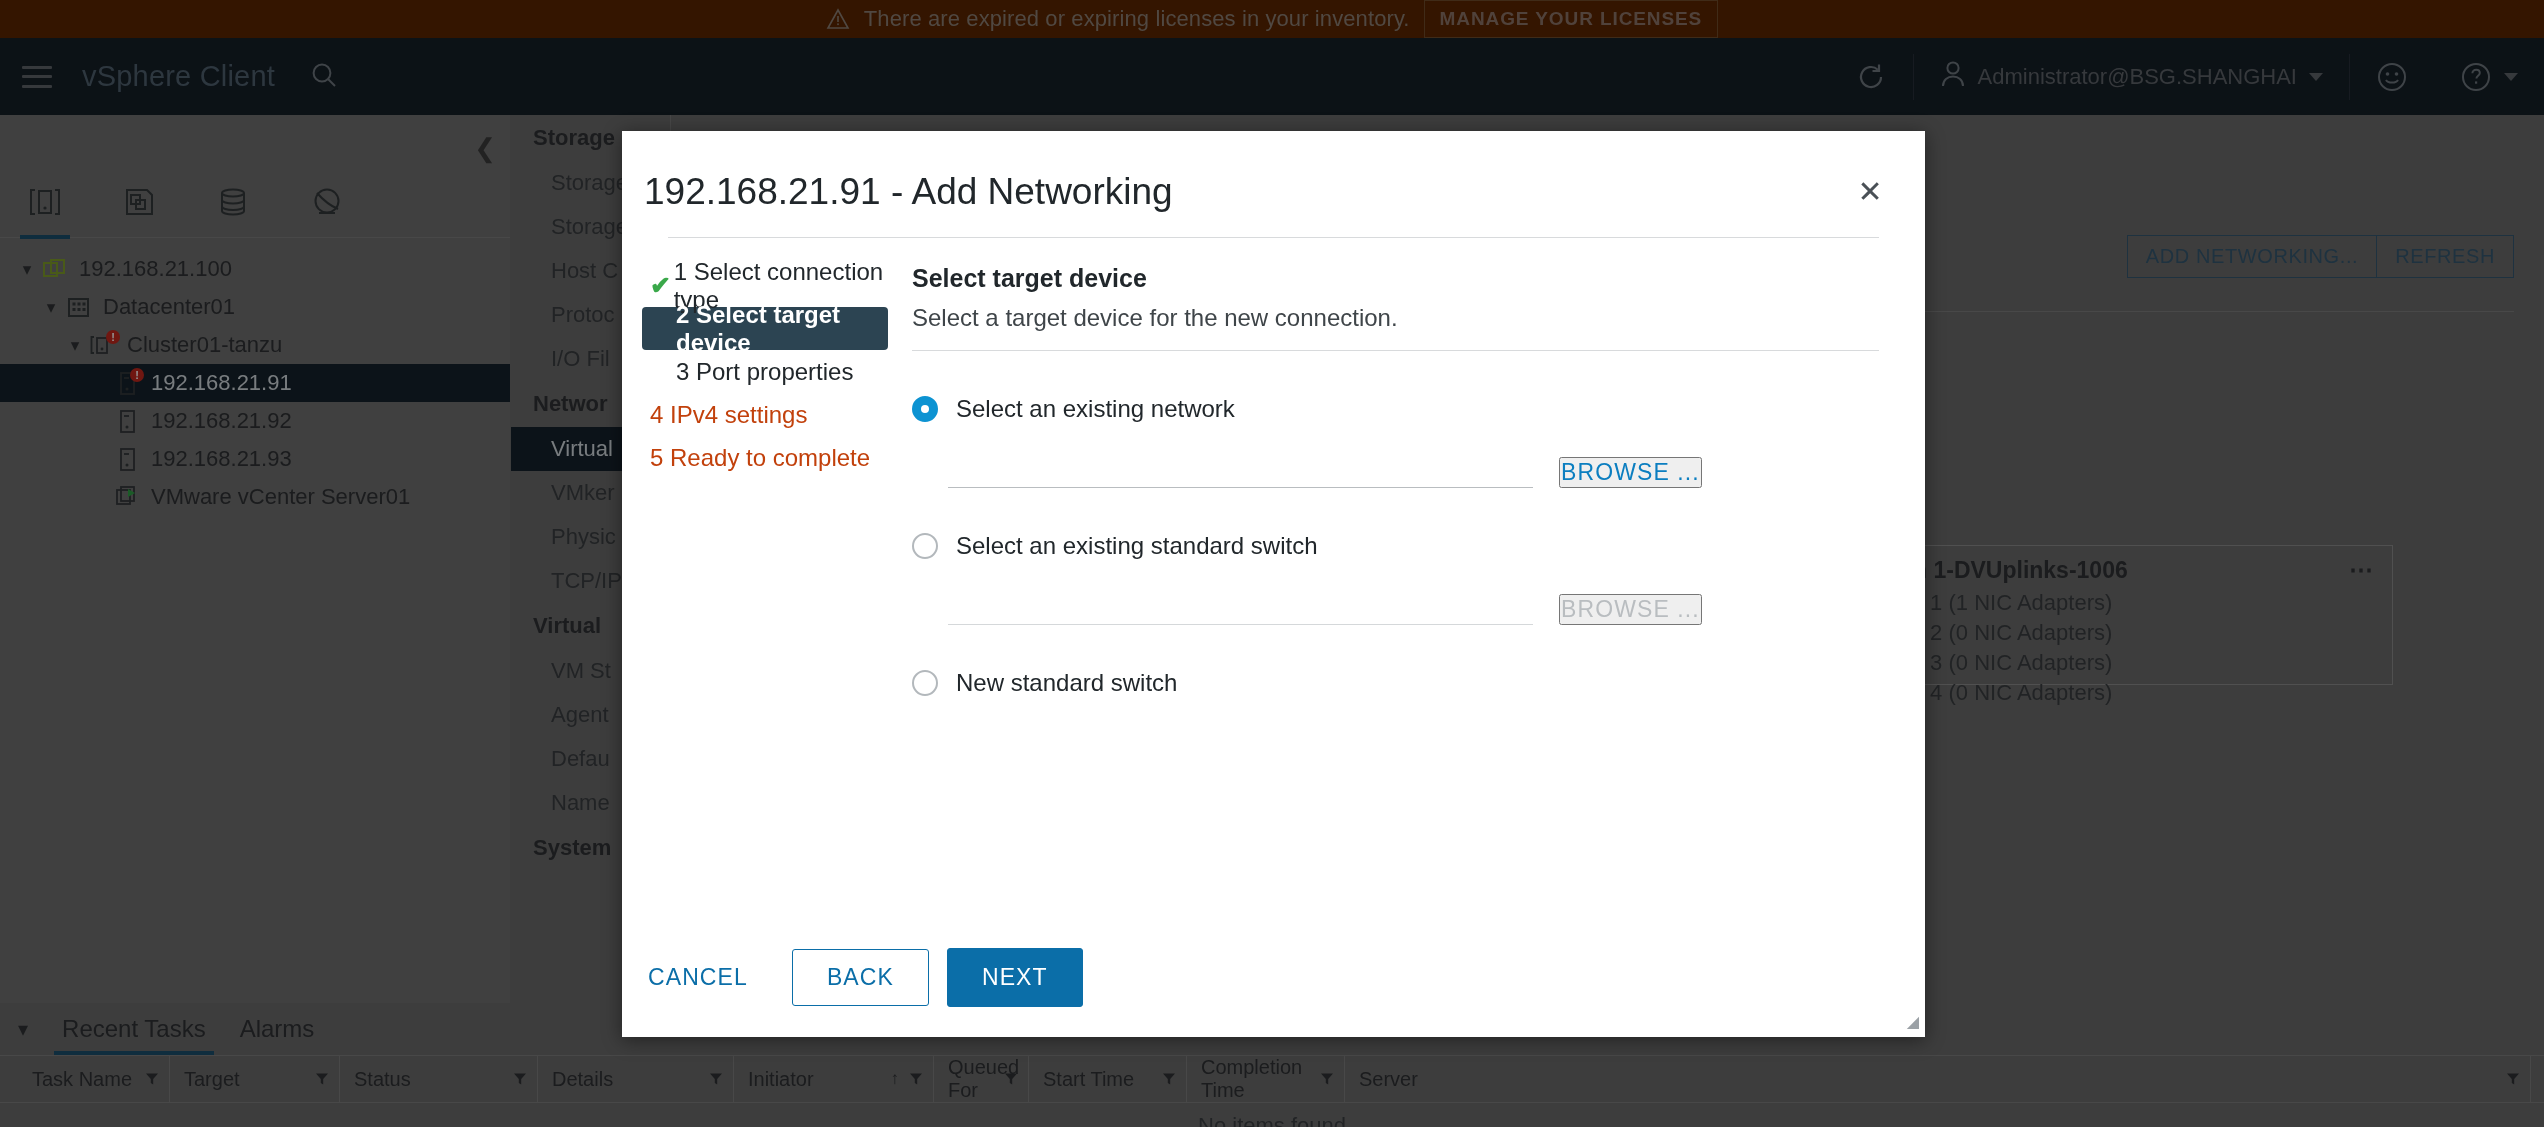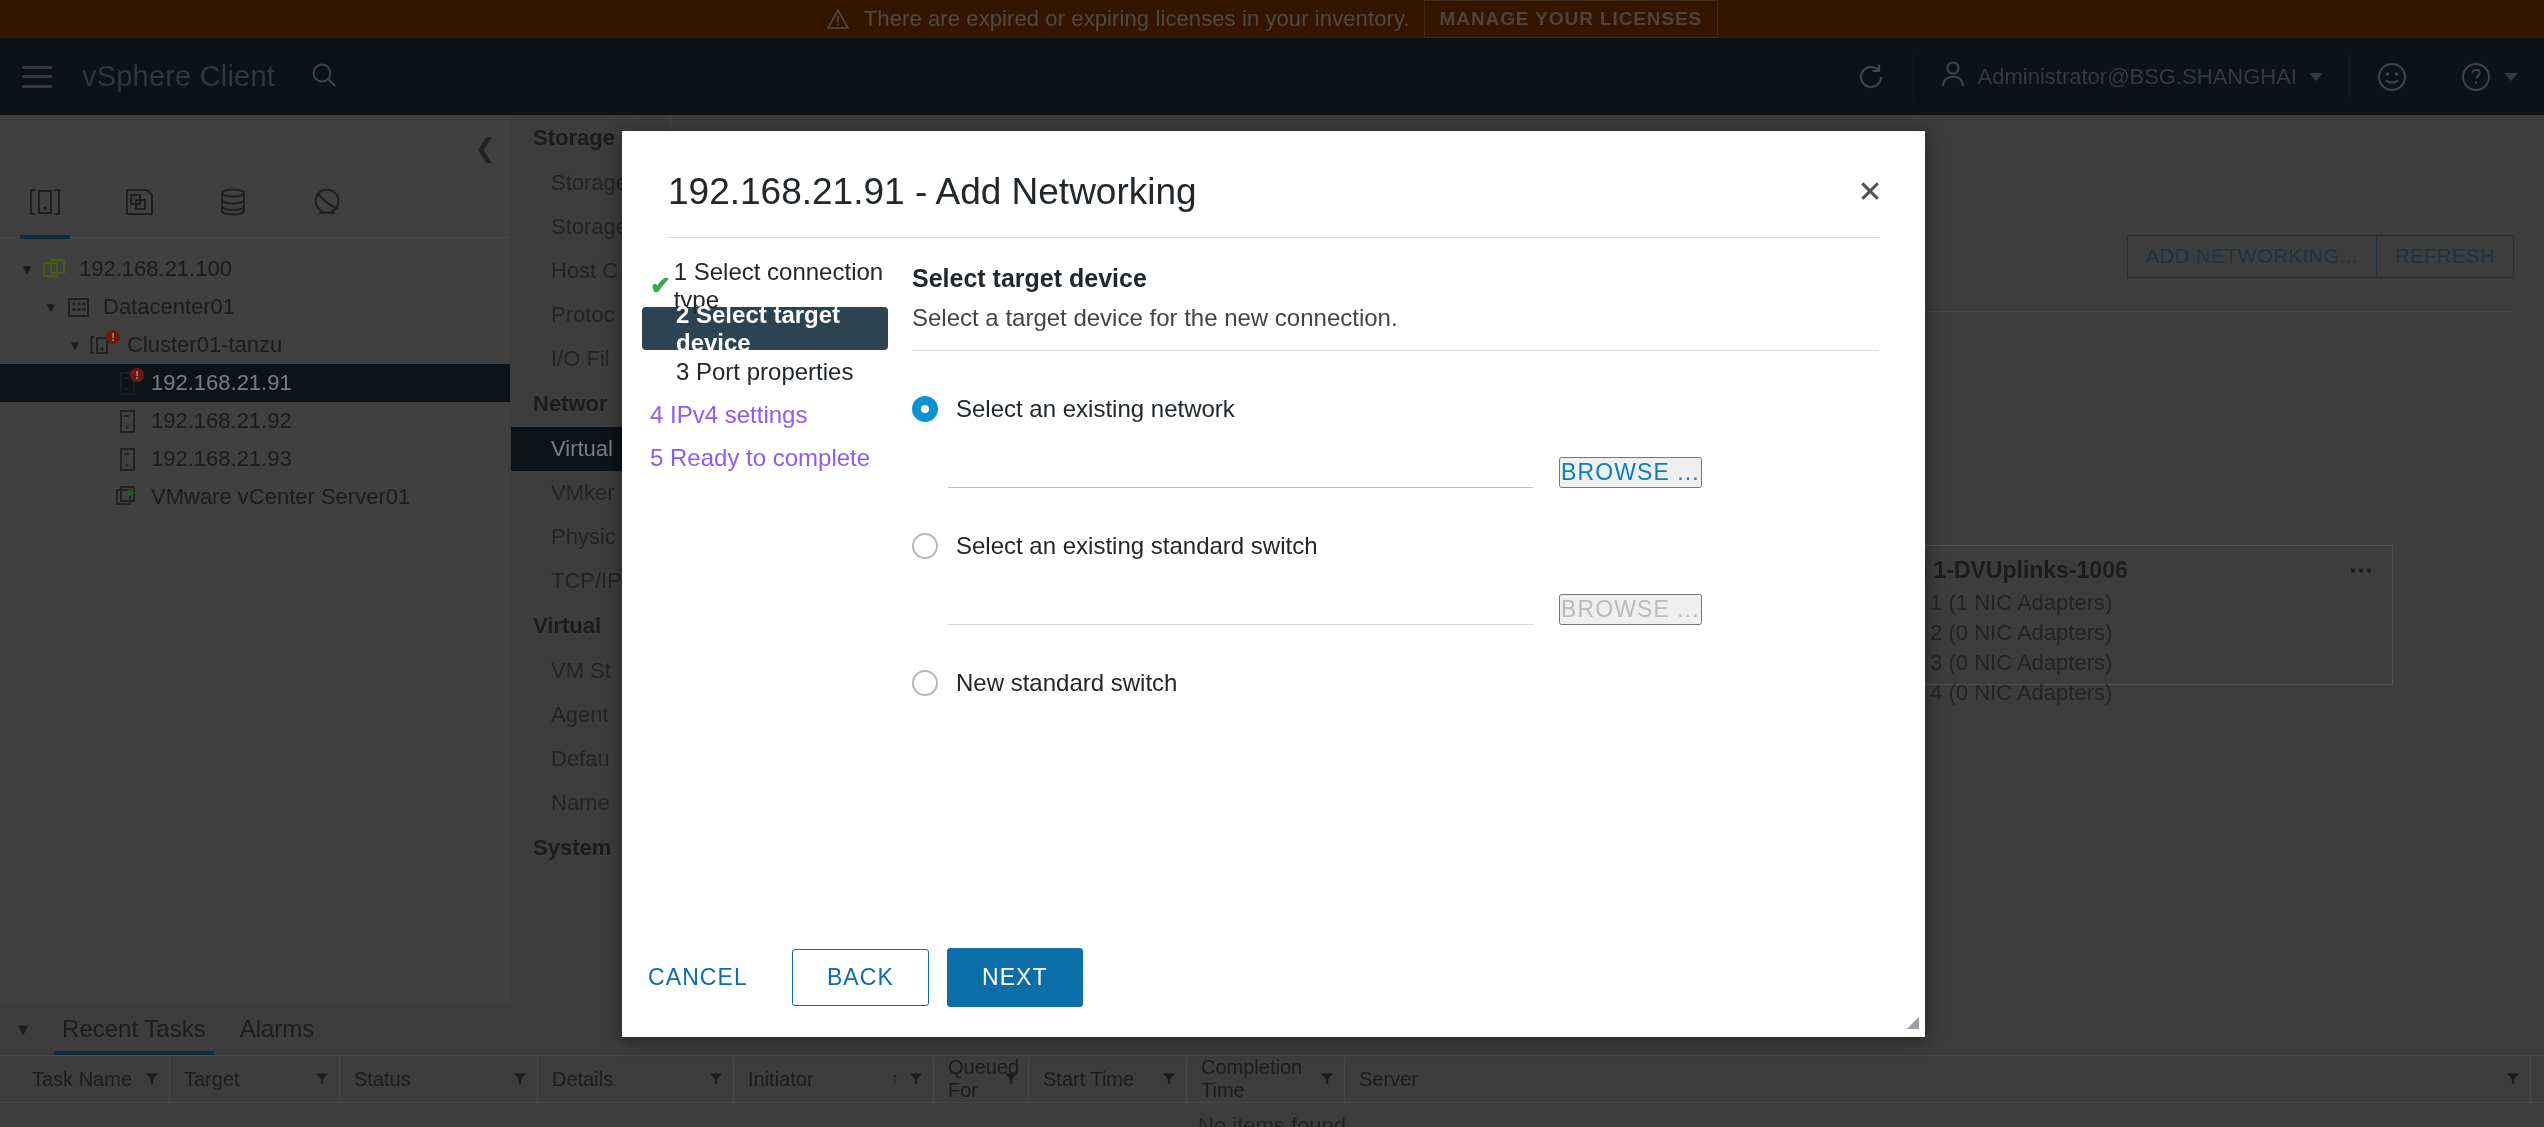--- a/index.html
+++ b/index.html
@@ -96,32 +96,32 @@
   .tk-col .fil { position:absolute; right:10px; top:50%; transform:translateY(-50%); }
   .tk-col .srt { position:absolute; right:34px; top:50%; transform:translateY(-50%); font-size:17px; }
   .tk-none { text-align:center; font-size:22px; color:#3a3d40; padding-top:10px; }
 
   
   .overlay { position:absolute; inset:0; background:rgba(0,0,0,.42); }
   .modal {
     position:absolute; left:622px; top:131px; width:1303px; height:906px;
     background:#fff; box-shadow:0 3px 18px rgba(0,0,0,.45);
   }
-  .m-head { position:relative; padding:40px 46px 0 46px; }
+  .m-head { position:relative; padding:40px 46px 0 22px; }
   .m-title { font-size:37px; color:#21272b; font-weight:400; }
   .m-close { position:absolute; right:38px; top:46px; width:34px; height:34px; color:#4a5056; font-size:30px; line-height:30px; text-align:center; }
   .m-rule { margin:24px 46px 0 46px; height:1px; background:#d8dadc; }
 
   .m-body { display:flex; padding:26px 0 0 0; }
   .steps { width:290px; padding-left:20px; }
   .step { display:flex; align-items:center; height:43px; font-size:24px; color:#21272b; padding-left:8px; }
   .step .chk { width:26px; color:#3aa84a; font-size:25px; font-weight:700; }
   .step.done { color:#21272b; }
   .step.active { background:#2c4452; color:#fff; font-weight:700; border-radius:4px; margin-right:24px; padding-left:34px; }
-  .step.future { color:#8b5cf6; }
+  .step.future { color:#c2410c; }
   .step.pending { color:#21272b; padding-left:34px; }
 
   .pane { flex:1; padding-right:46px; }
   .pane-h { font-size:25px; color:#21272b; font-weight:600; }
   .pane-s { font-size:24px; color:#3f4549; margin-top:11px; }
   .pane-rule { margin-top:18px; height:1px; background:#d8dadc; }
 
   .opt { display:flex; align-items:center; margin-top:44px; }
   .radio { width:26px; height:26px; border-radius:50%; border:2px solid #b3b8bc; background:#fff; flex:none; position:relative; }
   .radio.on { border-color:#0d93d2; background:#0d93d2; }

